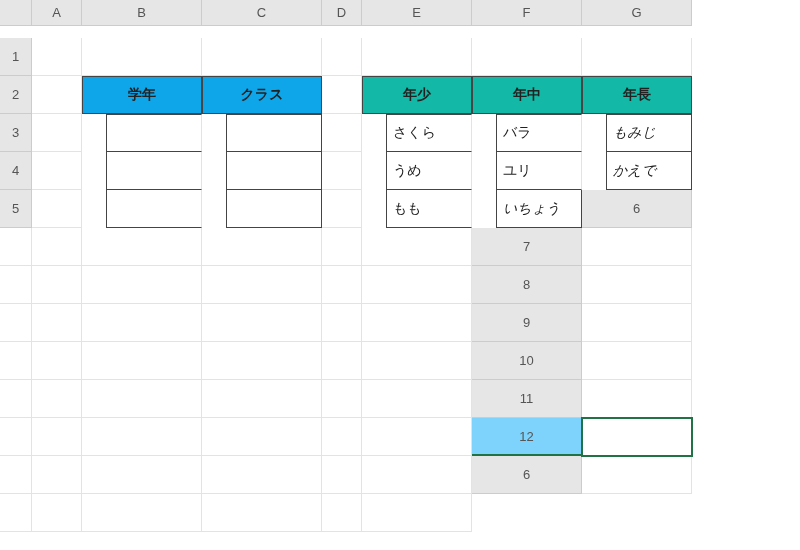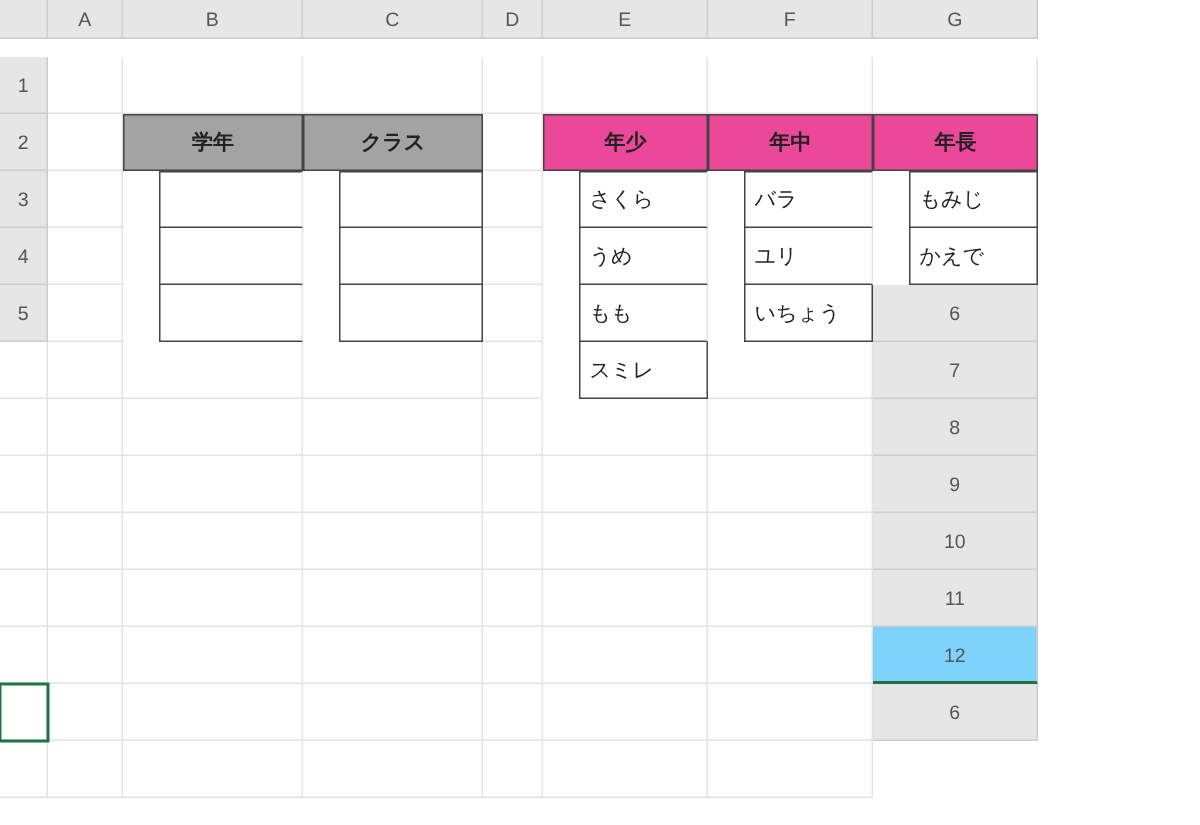--- a/index.html
+++ b/index.html
@@ -53,35 +53,35 @@
       border-right: 1px solid #e3e3e3;
       border-bottom: 1px solid #e3e3e3;
       padding: 0 6px;
       display: flex;
       align-items: center;
       overflow: hidden;
       white-space: nowrap;
       color: #222;
     }
     .hdr-green {
-      background: #a3a3a3;
+      background: #0ea5e9;
       font-weight: bold;
       justify-content: center;
       border: 1px solid #444 !important;
     }
     .hdr-blue {
-      background: #ec4899;
+      background: #14b8a6;
       font-weight: bold;
       justify-content: center;
       border: 1px solid #444 !important;
     }
     .boxed-top { border-top: 1px solid #444 !important; }
     .boxed-bottom { border-bottom: 1px solid #444 !important; }
     .boxed-left { border-left: 1px solid #444 !important; margin-left: 24px; }
-    .boxed-right { border-right: 1px solid #444 !important; }
+    .boxed-right { border-right: 1px solid #444 !important; font-style: italic; }
     .active-cell {
       outline: 2px solid #217346;
       outline-offset: -1px;
       z-index: 2;
       position: relative;
     }
   </style>
 </head>
 <body>
 
@@ -139,21 +139,20 @@
   <div class="cell"></div>
   <div class="cell boxed-left boxed-bottom">もも</div>
   <div class="cell boxed-left boxed-right boxed-bottom">いちょう</div>
 
   <div class="row-header">6</div>
   <div class="cell"></div>
   <div class="cell"></div>
   <div class="cell"></div>
   <div class="cell"></div>
   <div class="cell"></div>
-  <div class="cell boxed-left boxed-right boxed-bottom">スミレ</div>
   <div class="cell"></div>
 
   <div class="row-header">7</div>
   <div class="cell"></div>
   <div class="cell"></div>
   <div class="cell"></div>
   <div class="cell"></div>
   <div class="cell"></div>
   <div class="cell"></div>
   <div class="cell"></div>

